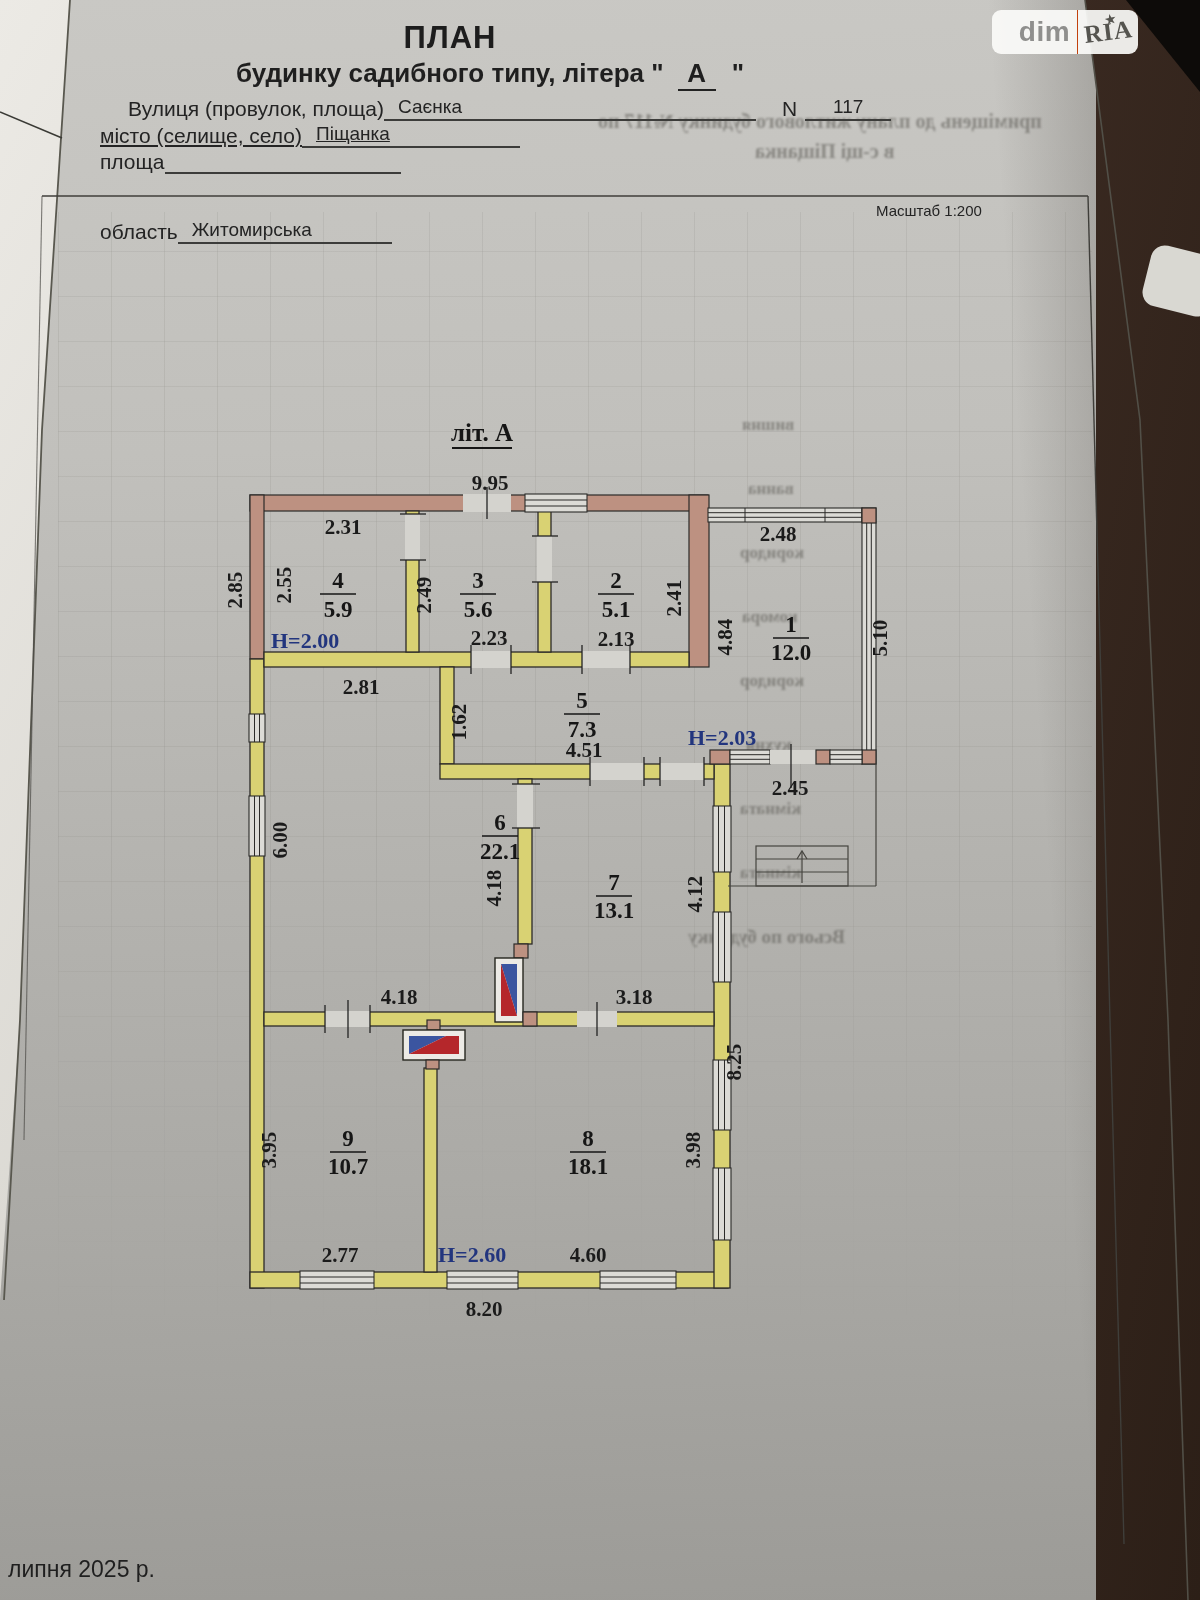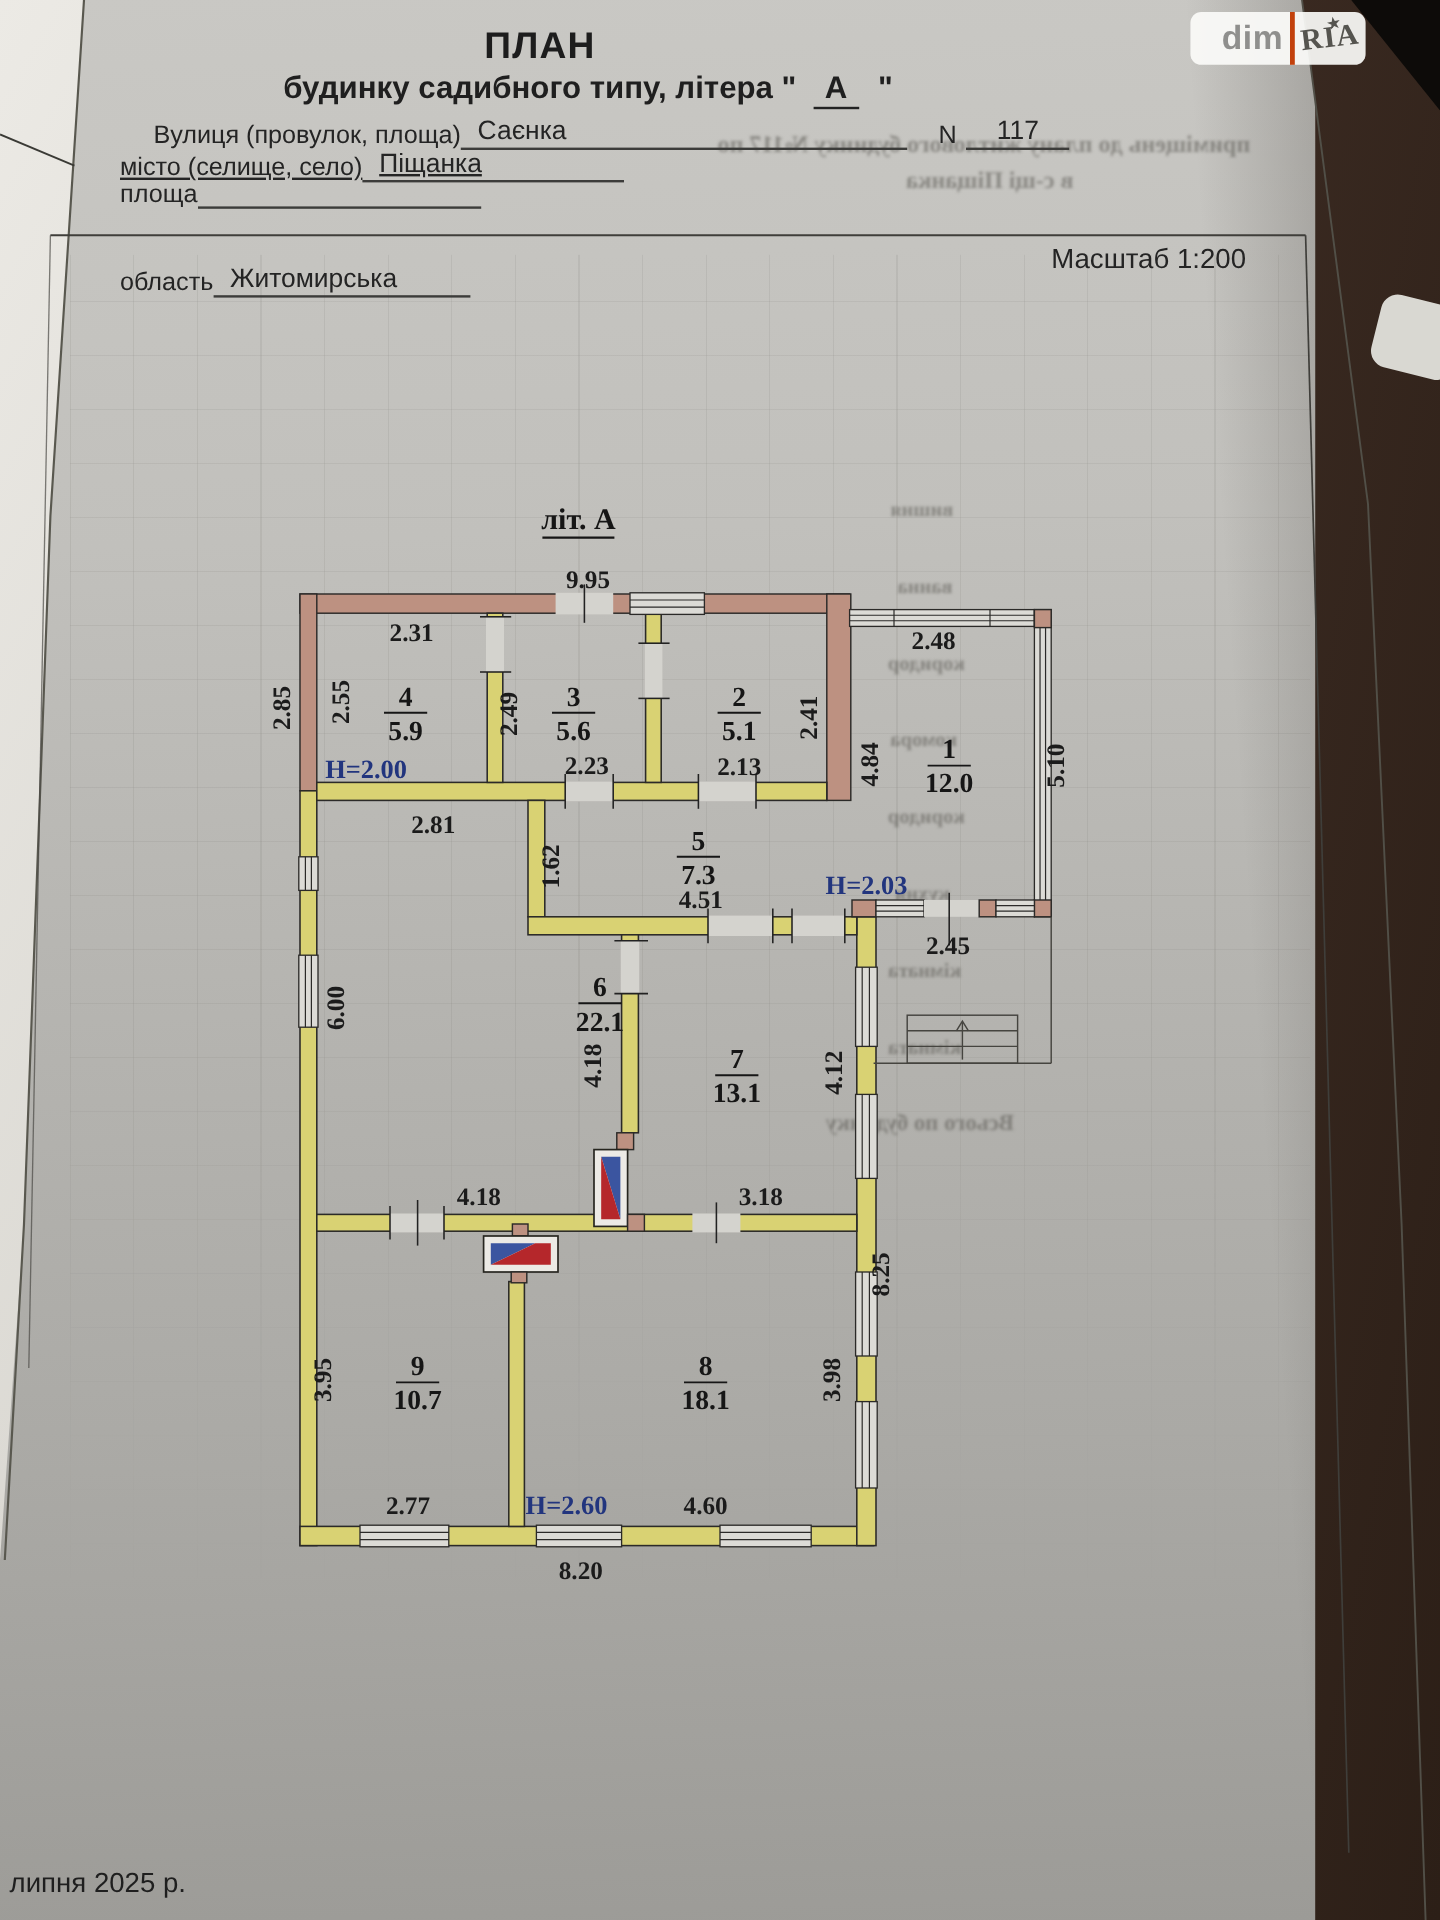--- a/index.html
+++ b/index.html
@@ -18,27 +18,27 @@
     background:
       linear-gradient(93deg, rgba(30,26,22,.16) 0%, rgba(0,0,0,0) 5%),
       linear-gradient(266deg, rgba(35,30,25,.20) 0%, rgba(0,0,0,0) 9%),
       linear-gradient(178deg,#c9c8c4 0%,#c1c0bc 28%,#b5b4b0 52%,#aaa9a5 75%,#9c9b97 100%);
     clip-path:polygon(70px 0,1085px 0,1140px 420px,1168px 1020px,1188px 1600px,0 1600px,0 1300px,20px 1020px,42px 430px);}
   
   .h-title{position:absolute;left:60px;top:20px;width:780px;text-align:center;font-weight:700;font-size:31px;color:#1d1d1d;letter-spacing:1px;}
   .h-sub{position:absolute;left:40px;top:58px;width:900px;text-align:center;font-weight:700;font-size:26px;color:#1f1f1f;}
   .h-sub .letter{display:inline-block;min-width:38px;border-bottom:2px solid #222;margin:0 16px 0 14px;text-align:center;}
   .frow{position:absolute;display:flex;align-items:flex-end;color:#242424;font-size:21px;white-space:nowrap;}
-  .fline{border-bottom:2px solid #3c3c3a;min-height:25px;display:flex;align-items:flex-end;padding:0 4px 1px 14px;font-size:22px;box-sizing:border-box;}
+  .fline{border-bottom:2px solid #3c3c3a;min-height:25px;display:flex;align-items:flex-end;padding:0 4px 1px 14px;font-size:19px;box-sizing:border-box;}
   .fcenter{justify-content:center;padding-left:4px;}
-  .scale-note{position:absolute;left:876px;top:202px;font-size:23px;color:#242424;}
+  .scale-note{position:absolute;left:876px;top:202px;font-size:15px;color:#242424;}
   .date-note{position:absolute;left:8px;top:1556px;font-size:23px;color:#1f1f1f;}
   
   .logo{position:absolute;left:992px;top:10px;width:146px;height:44px;background:rgba(251,251,249,.92);border-radius:9px;display:flex;z-index:6;}
-  .logo-left{flex:1.08;display:flex;align-items:center;justify-content:center;color:#8f8f8d;font-weight:600;font-size:28px;letter-spacing:.5px;border-right:4px solid #c2410c;margin-left:20px;}
+  .logo-left{flex:1.08;display:flex;align-items:center;justify-content:center;color:#8f8f8d;font-weight:600;font-size:28px;letter-spacing:.5px;border-right:1px solid #c2410c;margin-left:20px;}
   .logo-right{flex:1;position:relative;display:flex;align-items:center;justify-content:center;}
   .logo-ria{font-family:"Liberation Serif",serif;font-weight:700;font-size:25px;color:#55544f;transform:rotate(-7deg);letter-spacing:1px;}
   .logo-star{position:absolute;left:26px;top:1px;font-size:14px;color:#55544f;transform:rotate(-12deg);}
   
   .bleed-grid{position:absolute;left:58px;top:212px;width:1034px;height:1120px;opacity:.55;filter:blur(.5px);
     background:
       repeating-linear-gradient(90deg, rgba(105,103,96,.22) 0 1px, rgba(0,0,0,0) 1px 53px),
       repeating-linear-gradient(0deg, rgba(105,103,96,.18) 0 1px, rgba(0,0,0,0) 1px 45px);
     -webkit-mask-image:linear-gradient(#000 55%,rgba(0,0,0,.25) 85%,transparent 100%);
     mask-image:linear-gradient(#000 55%,rgba(0,0,0,.25) 85%,transparent 100%);}

